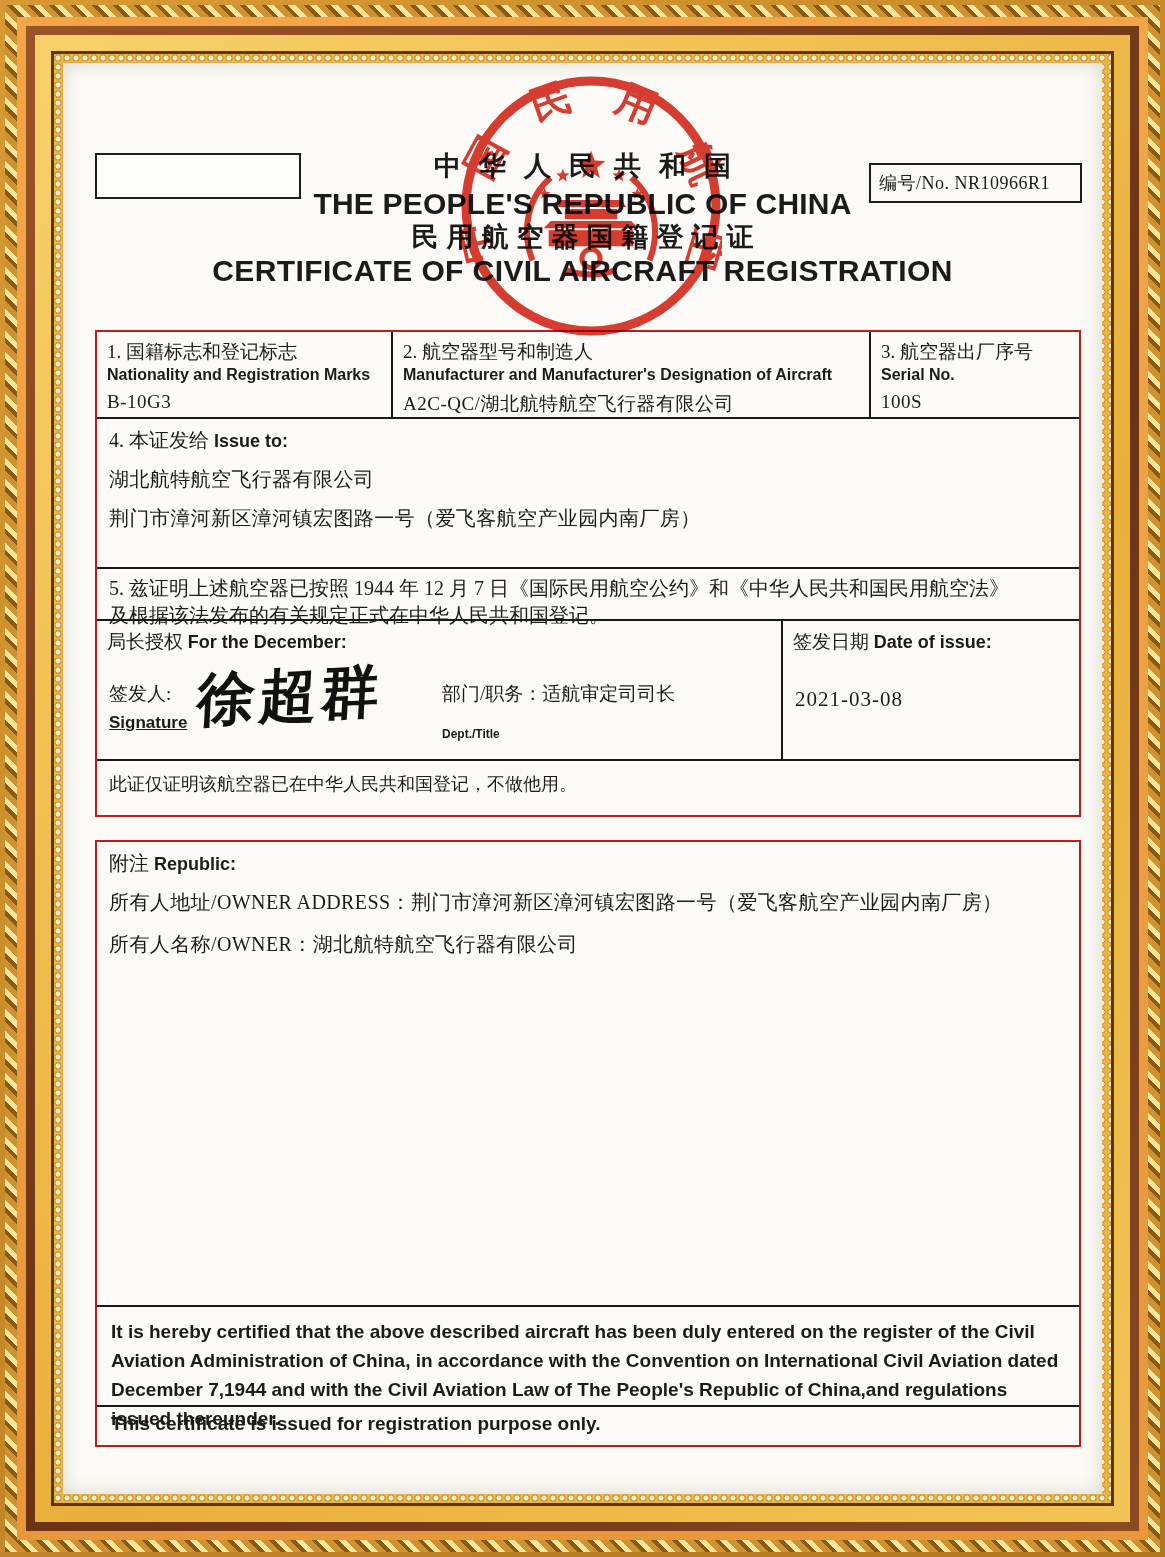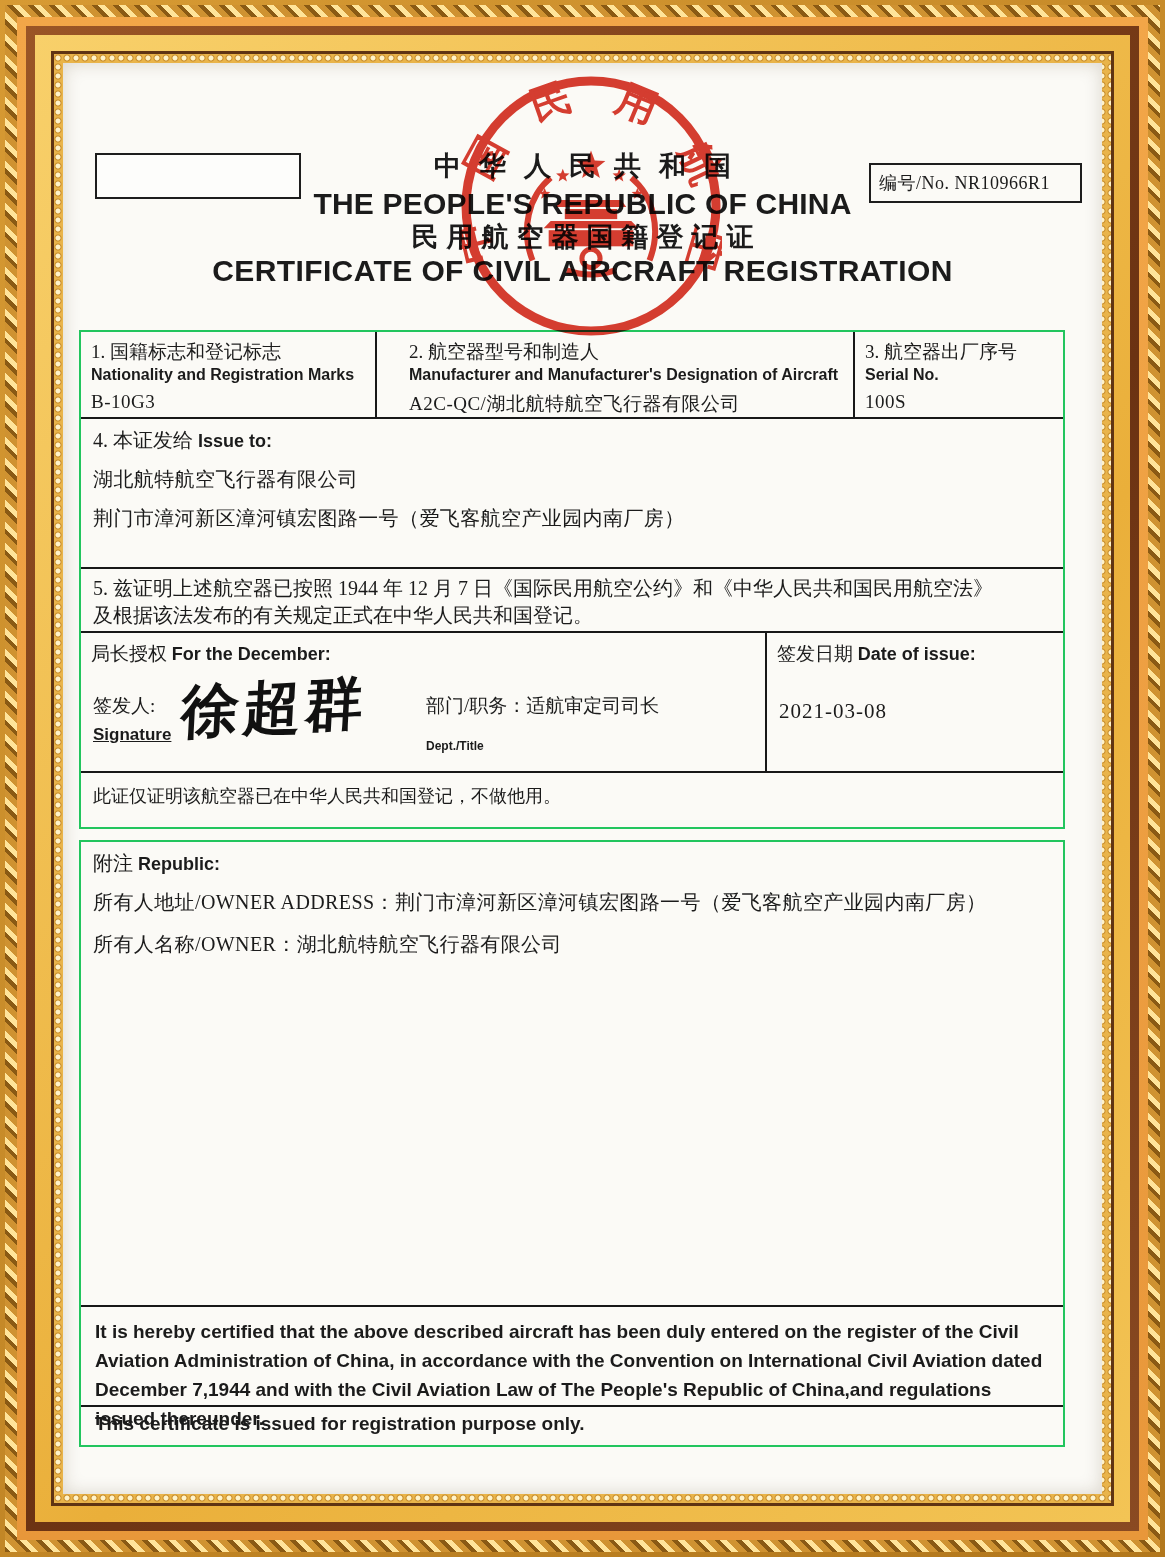--- a/index.html
+++ b/index.html
@@ -34,41 +34,41 @@
   .t-zh1{font-size:27px;letter-spacing:18px;text-indent:18px;margin-bottom:9px;font-weight:600;}
   .t-en1{font-family:"Liberation Sans","DejaVu Sans",sans-serif;font-weight:bold;
          font-size:30px;margin-bottom:5px;letter-spacing:.2px;}
   .t-zh2{font-size:27px;letter-spacing:8px;text-indent:8px;margin-bottom:5px;font-weight:600;}
   .t-en2{font-family:"Liberation Sans","DejaVu Sans",sans-serif;font-weight:bold;
          font-size:30px;letter-spacing:.4px;}
   
   .seal{position:absolute;left:397px;top:12px;width:262px;height:262px;
         mix-blend-mode:multiply;opacity:.93;z-index:5;}
   
-  .tbl{position:absolute;left:16px;width:986px;border:2px solid #22c55e;
+  .tbl{position:absolute;left:32px;width:986px;border:2px solid #b91c1c;
        box-sizing:border-box;background:transparent;}
   .main-tbl{top:267px;}
   .remarks-tbl{top:777px;}
   .row{box-sizing:border-box;border-top:2px solid #181818;position:relative;}
   .row:first-child{border-top:none;}
   .r1{height:85px;display:flex;}
   .r1 .cell{box-sizing:border-box;padding:7px 10px;border-right:2px solid #181818;}
   .r1 .cell:last-child{border-right:none;}
   .c1{width:296px;}
-  .c2{flex:1;margin-left:22px;}
+  .c2{flex:1;}
   .c3{width:208px;}
   .lab-zh{font-size:19px;}
   .lab-en{font-family:"Liberation Sans","DejaVu Sans",sans-serif;font-weight:bold;
           font-size:16px;margin-top:1px;}
   .val{font-size:19px;margin-top:7px;letter-spacing:.5px;}
   .r2{height:150px;padding:8px 12px;}
   .lbl-line{font-size:20px;}
   .en-b{font-family:"Liberation Sans","DejaVu Sans",sans-serif;font-weight:bold;font-size:18px;}
   .val-line{font-size:20px;margin-top:12px;letter-spacing:.4px;}
-  .r3{height:64px;padding:6px 12px;font-size:20px;line-height:27px;}
+  .r3{height:52px;padding:6px 12px;font-size:20px;line-height:27px;}
   .r4{height:140px;display:flex;}
   .m-left{flex:1;position:relative;}
   .m-right{width:298px;border-left:2px solid #181818;position:relative;box-sizing:border-box;}
   .m-auth{position:absolute;left:10px;top:8px;font-size:19px;}
   .m-signer{position:absolute;left:12px;top:60px;}
   .m-signer .zh{font-size:19px;}
   .m-signer .en{font-family:"Liberation Sans","DejaVu Sans",sans-serif;font-weight:bold;
                 font-size:17px;margin-top:6px;text-decoration:underline;}
   .m-sig{position:absolute;left:100px;top:36px;font-size:58px;font-weight:bold;
          transform:rotate(-3deg) skewX(-6deg);letter-spacing:4px;color:#111;

